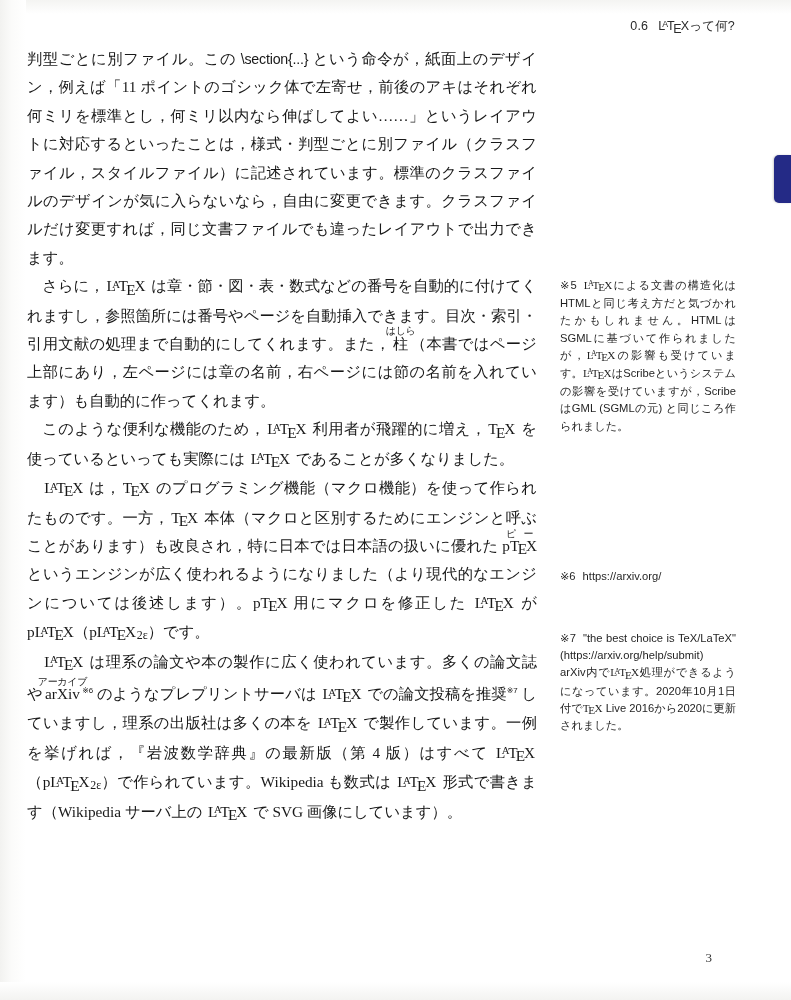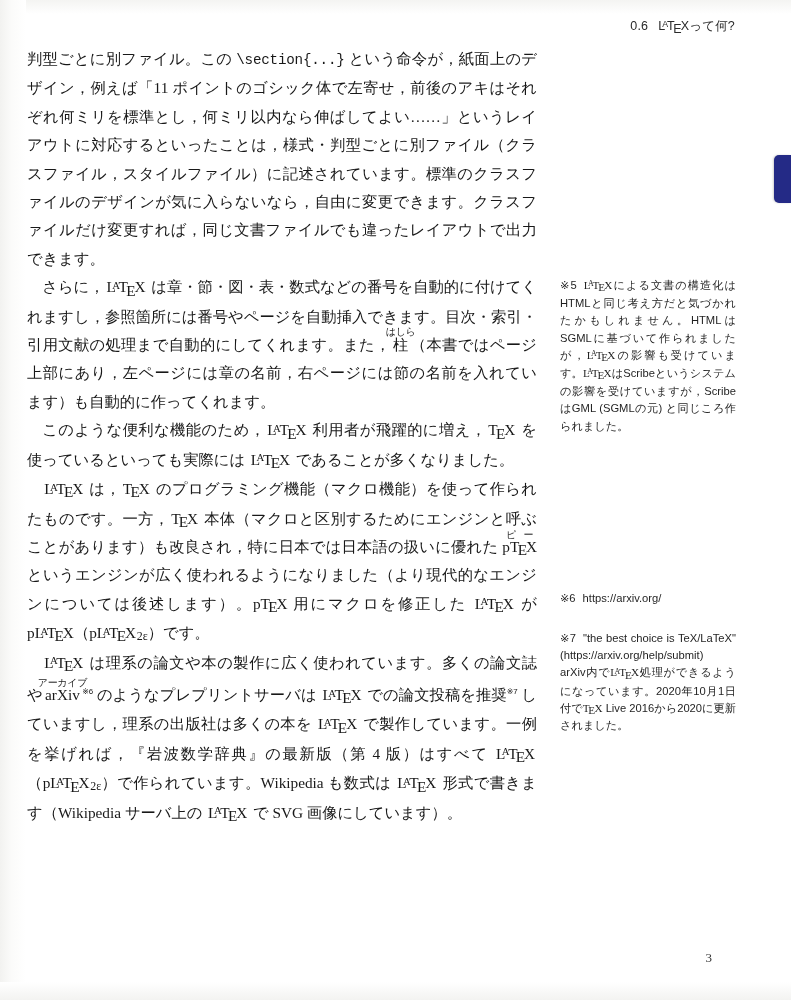--- a/index.html
+++ b/index.html
@@ -94,21 +94,21 @@
   
   ruby { ruby-position: over; }
   ruby rt {
     font-size: 10px;
     line-height: 7.3px;
     font-family: "Liberation Sans", "DejaVu Sans", sans-serif;
     letter-spacing: -0.3px;
     color: #222;
   }
   .mono {
-    font-family: Liberation Mono, monospace;
+    font-family: Liberation Sans, sans-serif;
     font-size: 0.93em;
     letter-spacing: -0.2px;
   }
   .fnmark {
     font-size: 0.52em;
     vertical-align: super;
     font-family: "Liberation Sans", "DejaVu Sans", sans-serif;
     letter-spacing: -0.2px;
   }
   .lat { padding: 0 0.12em; }
@@ -121,21 +121,21 @@
     width: 176px;
     font-family: "Liberation Sans", "DejaVu Sans", sans-serif;
     font-size: 11.2px;
     line-height: 17.2px;
     color: #1f1f1f;
     text-align: justify;
   }
   .sidenote { position: absolute; width: 176px; }
   .sidenote .num { margin-right: 7px; white-space: nowrap; }
   .sidenote.sn5 { top: 232px; }
-  .sidenote.sn6 { top: 545px; }
+  .sidenote.sn6 { top: 523px; }
   .sidenote.sn7 { top: 585px; }
   .sidenote .logo { font-family: "Liberation Serif", "DejaVu Serif", serif; }
   .sidenote .url { white-space: nowrap; }
   .just-sp { text-align: justify; text-align-last: left; }
 
   
   .edge-tab {
     position: absolute;
     right: 0;
     top: 155px;

